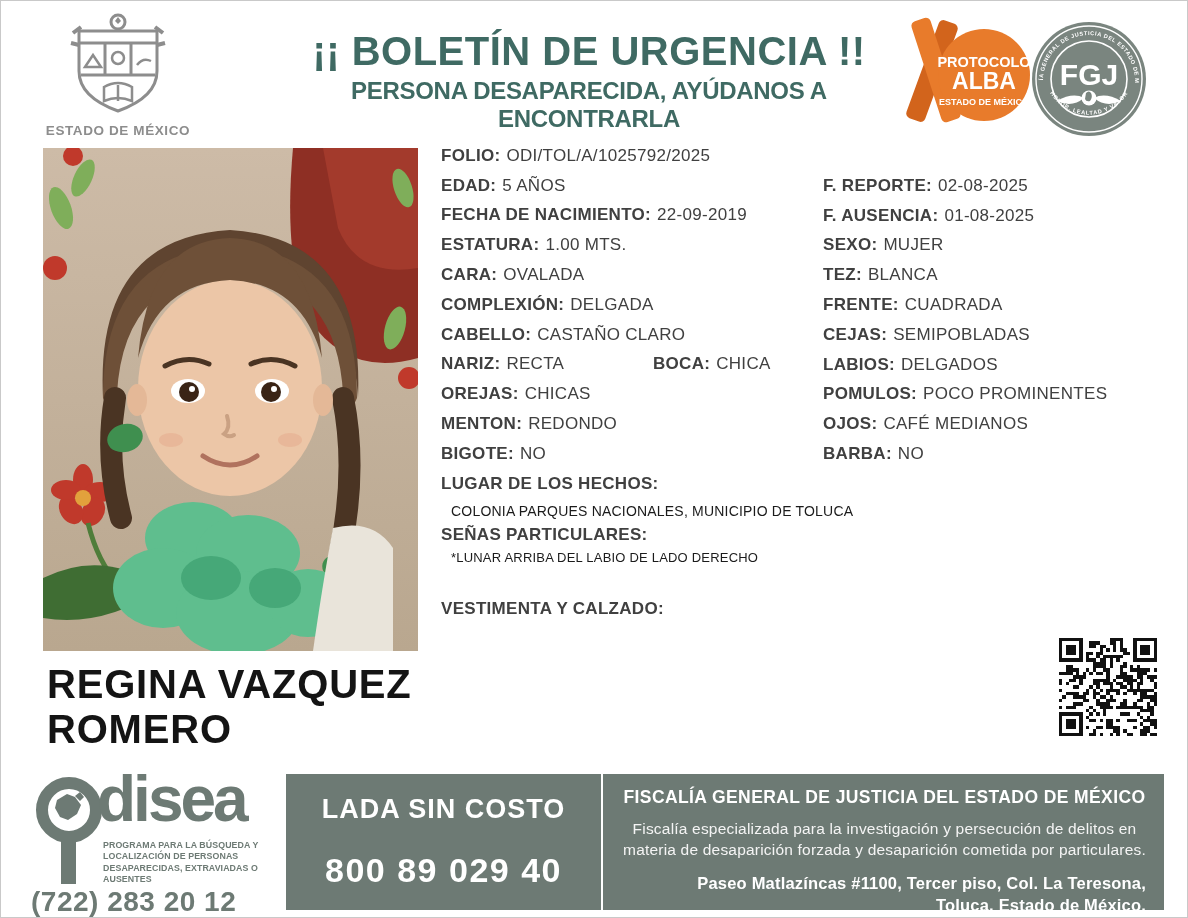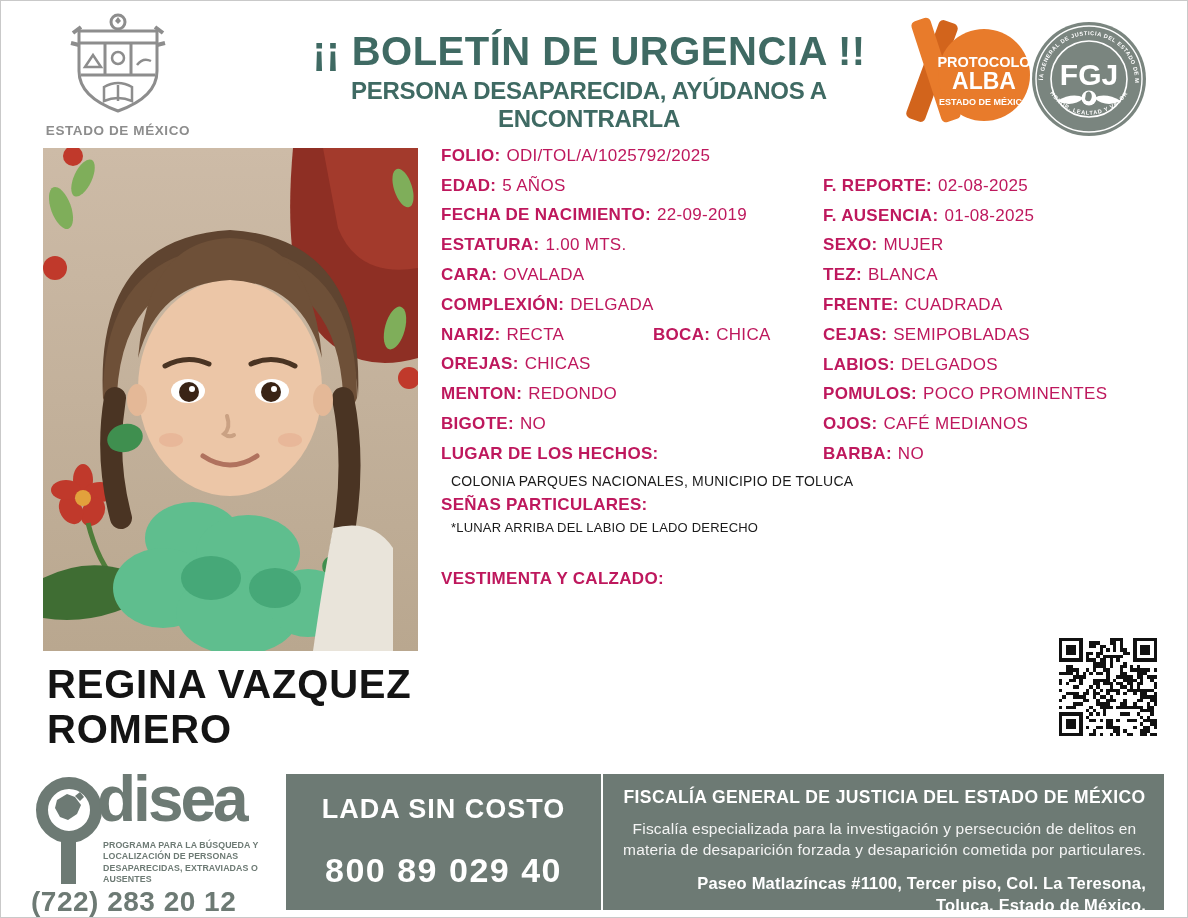--- a/index.html
+++ b/index.html
@@ -16,21 +16,21 @@
   .fgj-badge{position:absolute;left:1028px;top:18px;width:120px;height:120px;}
 
   
   .photo{position:absolute;left:42px;top:147px;width:375px;height:503px;overflow:hidden;}
   .person-name{position:absolute;left:46px;top:661px;width:480px;font-size:40px;font-weight:bold;
                color:#141414;letter-spacing:.8px;}
 
   
   .fields-left{position:absolute;left:440px;top:140px;width:392px;}
   .fields-right{position:absolute;left:822px;top:170px;width:360px;}
-  .frow{display:flex;align-items:center;height:29.8px;font-size:17px;color:#be185d;
+  .frow{display:flex;align-items:center;height:29.8px;font-size:17px;color:#404040;
         letter-spacing:.3px;white-space:nowrap;position:relative;}
   .flabel{font-weight:bold;margin-right:6px;}
   .fvalue{font-weight:normal;}
   .pair2{position:absolute;left:212px;display:flex;align-items:center;}
   .subrow{height:24px;display:flex;align-items:center;font-size:14px;color:#1b1b1b;
           padding-left:10px;letter-spacing:.2px;white-space:nowrap;}
   .subrow.small{height:22px;font-size:13px;}
   .row-senas{height:24px;}
   .spacer6{height:6px;}
   .row-vest{height:28px;margin-top:20px;}
@@ -235,20 +235,24 @@
       <span class="flabel">ESTATURA:</span>
       <span class="fvalue">1.00 MTS.</span>
     </div>
     <div class="frow">
       <span class="flabel">CARA:</span>
       <span class="fvalue">OVALADA</span>
     </div>
     <div class="frow">
       <span class="flabel">COMPLEXIÓN:</span>
       <span class="fvalue">DELGADA</span>
+    </div>
+    <div class="frow">
+      <span class="flabel">CABELLO:</span>
+      <span class="fvalue">CASTAÑO CLARO</span>
     </div>
     <div class="frow">
       <span class="flabel">NARIZ:</span>
       <span class="fvalue">RECTA</span>
       <span class="pair2">
         <span class="flabel">BOCA:</span>
         <span class="fvalue">CHICA</span>
       </span>
     </div>
     <div class="frow">

